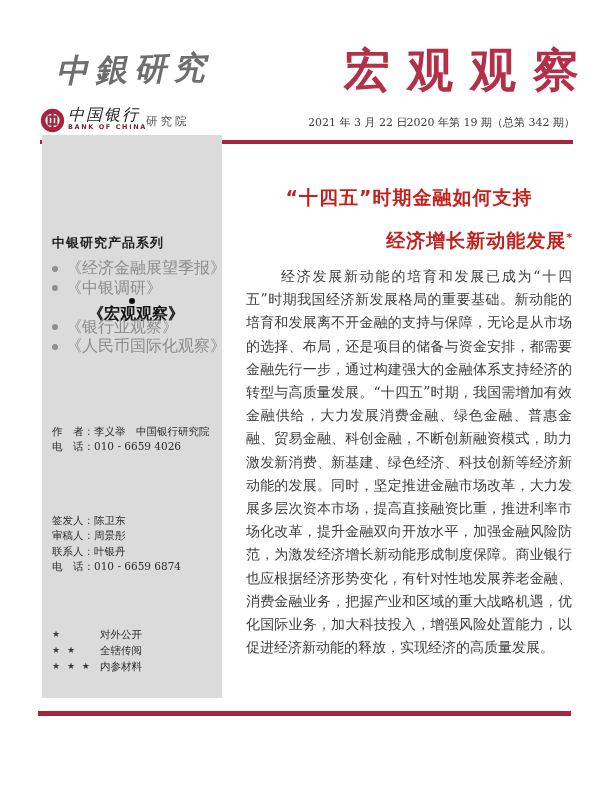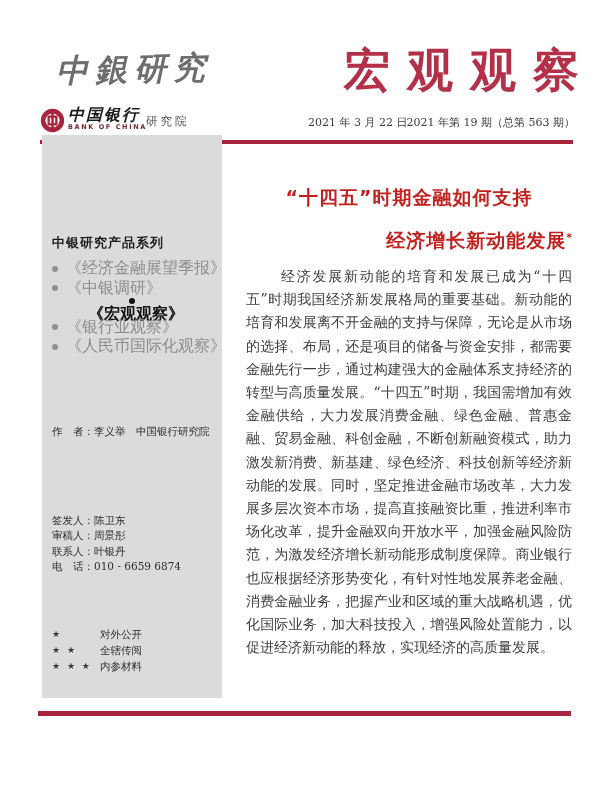--- a/index.html
+++ b/index.html
@@ -29,21 +29,21 @@
     font-weight:bold;font-size:46px;color:var(--masthead_red);
     letter-spacing:17px;margin-right:-17px;white-space:nowrap;
   }
 
   
   .pubrow{position:absolute;left:40px;top:106px;width:535px;height:30px;}
   .emblem{position:absolute;left:0;top:2px;}
   .bankblock{position:absolute;left:28px;top:0;}
   .bank-zh{
     font-family:"DejaVu Serif","Liberation Serif",serif;
-    font-weight:bold;font-style:italic;font-size:16px;color:#1B1B1B;
+    font-weight:normal;font-style:italic;font-size:16px;color:#1B1B1B;
     letter-spacing:2px;line-height:17px;white-space:nowrap;
   }
   .bank-en{
     font-family:"DejaVu Sans","Liberation Sans",sans-serif;
     font-size:6.5px;font-weight:bold;letter-spacing:1.6px;color:#7C2630;line-height:8px;
   }
   .dept{position:absolute;left:106px;top:8px;font-size:11.5px;color:#4F4F4F;letter-spacing:3px;}
   .date{position:absolute;left:268px;top:9px;font-size:11px;color:#3C3C3C;white-space:nowrap;}
   .issue{position:absolute;right:0;top:9px;font-size:11px;color:#3C3C3C;white-space:nowrap;}
 
@@ -102,21 +102,21 @@
         <rect x="8.3" y="8.3" width="7.4" height="7.4" fill="#ffffff" stroke="#A8243E" stroke-width="2.2"></rect>
         <rect x="10.8" y="1.4" width="2.4" height="21.2" fill="#A8243E"></rect>
       </svg>
     </span>
     <div class="bankblock">
       <div class="bank-zh">中国银行</div>
       <div class="bank-en">BANK OF CHINA</div>
     </div>
     <div class="dept">研究院</div>
     <div class="date">2021 年 3 月 22 日</div>
-    <div class="issue">2021 年第 19 期（总第 563 期）</div>
+    <div class="issue">2020 年第 19 期（总第 342 期）</div>
   </div>
 
   <div class="rule-top"></div>
 
   <div class="sidebar">
     <div class="series-title">中银研究产品系列</div>
 
     <div class="series-list">
       <div class="series-item">
         <span class="bullet"></span>
@@ -136,20 +136,23 @@
       </div>
       <div class="series-item">
         <span class="bullet"></span>
         <span>《人民币国际化观察》</span>
       </div>
     </div>
 
     <div class="contact-1">
       <div class="c-line">
         <span>作　者：</span><span>李义举　中国银行研究院</span>
+      </div>
+      <div class="c-line">
+        <span>电　话：</span><span>010 - 6659 4026</span>
       </div>
     </div>
 
     <div class="contact-2">
       <div class="c-line">
         <span>签发人：</span><span>陈卫东</span>
       </div>
       <div class="c-line">
         <span>审稿人：</span><span>周景彤</span>
       </div>

